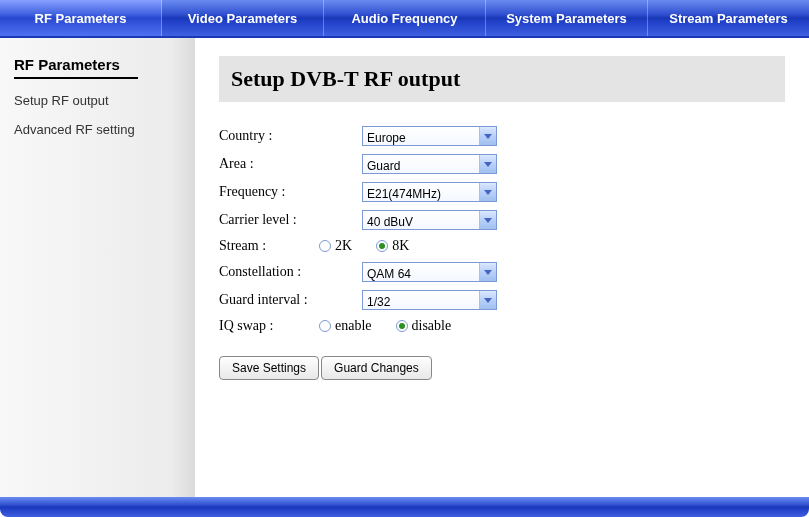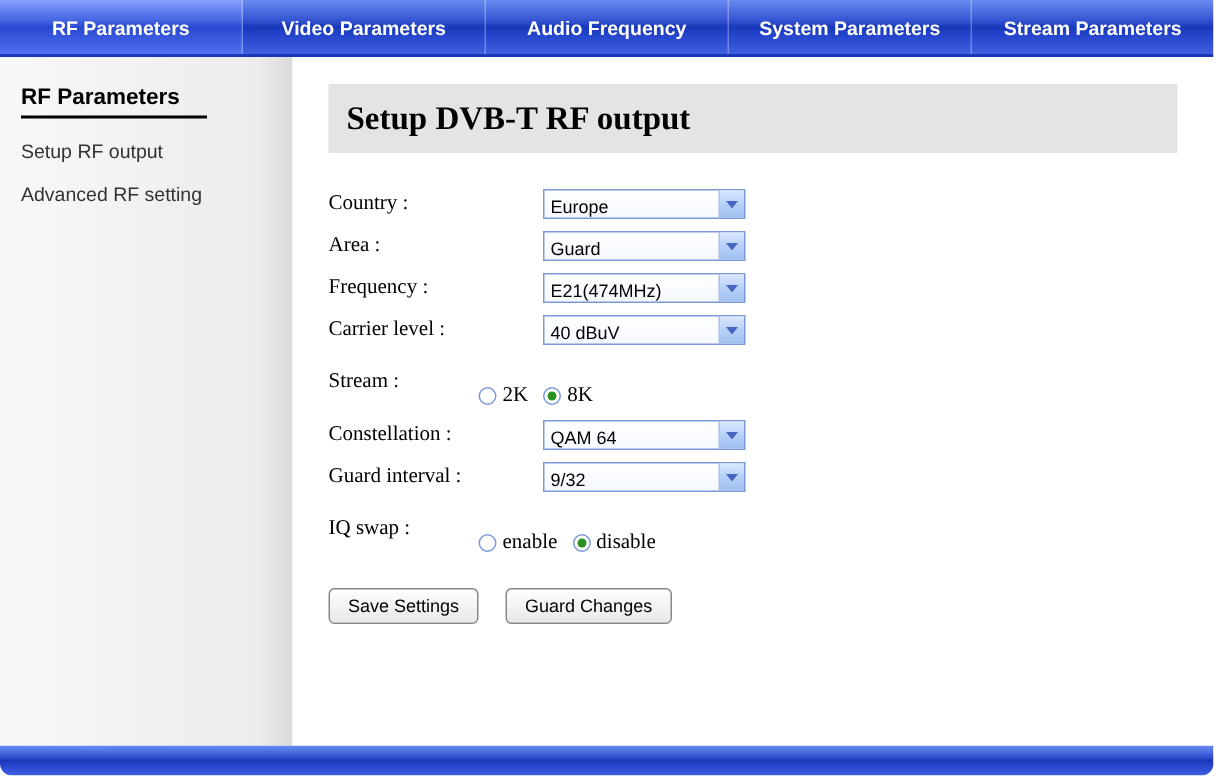--- a/index.html
+++ b/index.html
@@ -112,23 +112,22 @@
       border-left: 1px solid #aac0e8;
       display: flex;
       align-items: center;
       justify-content: center;
     }
     .select-arrow svg { display: block; }
 
     .radio-group {
       display: flex;
       align-items: flex-start;
-      gap: 10px;
+      gap: 24px;
       padding-left: 2px;
-      margin-top: 18px;
     }
     .radio {
       display: inline-flex;
       align-items: center;
       gap: 4px;
       font-family: "Times New Roman", serif;
       font-size: 14px;
       cursor: pointer;
     }
     .radio-dot {
@@ -145,21 +144,21 @@
       content: "";
       width: 6px;
       height: 6px;
       border-radius: 50%;
       background: #2a9020;
     }
 
     .button-row {
       margin-top: 22px;
       display: flex;
-      gap: 18px;
+      gap: 2px;
     }
     .btn {
       border: 1px solid #888;
       border-radius: 4px;
       background: linear-gradient(to bottom, #fefefe, #e8e8e8);
       padding: 4px 12px;
       font-size: 12px;
       font-family: Arial, sans-serif;
       cursor: pointer;
     }
@@ -265,21 +264,21 @@
               <path d="M0 0 L8 0 L4 5 Z" fill="#4466c0"></path>
             </svg>
           </span>
       </div>
     </div>
 
 
     <div class="form-row">
       <div class="form-label">Guard interval :</div>
       <div class="select">
-        <span>9/32</span>
+        <span>1/32</span>
         <span class="select-arrow">
             <svg width="8" height="5">
               <path d="M0 0 L8 0 L4 5 Z" fill="#4466c0"></path>
             </svg>
           </span>
       </div>
     </div>
 
     <div class="form-row">
       <div class="form-label">IQ swap :</div>

